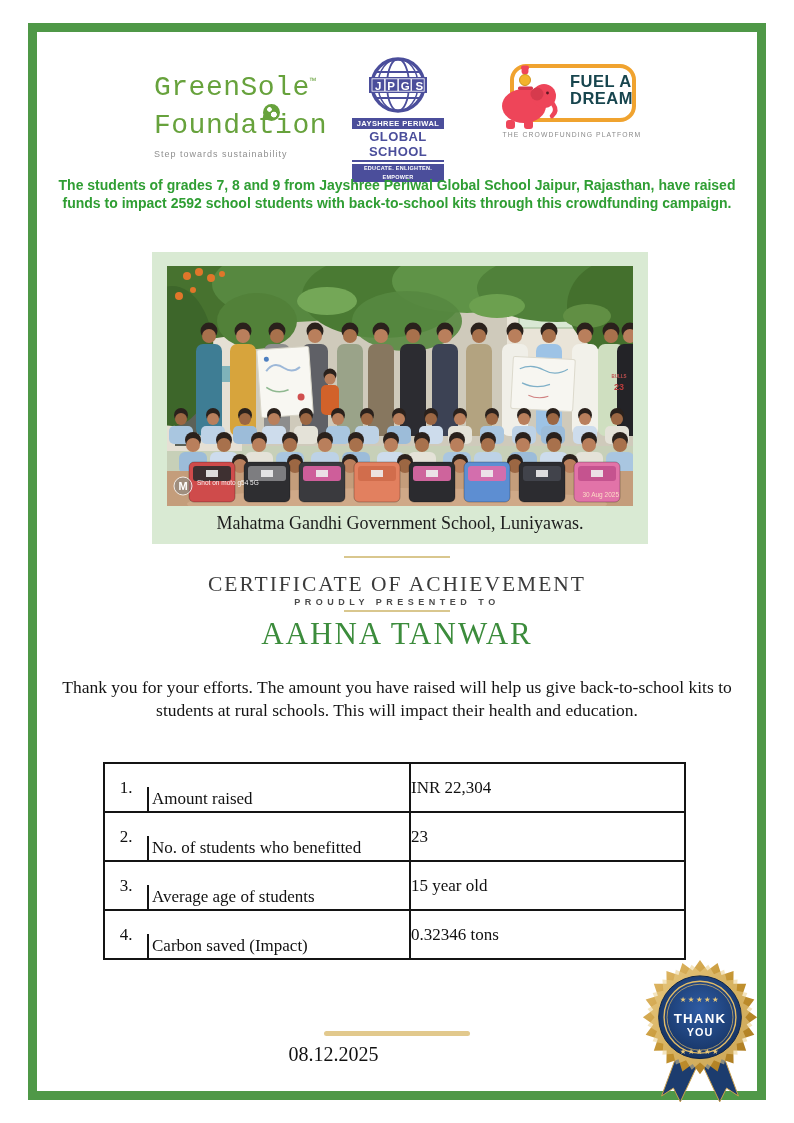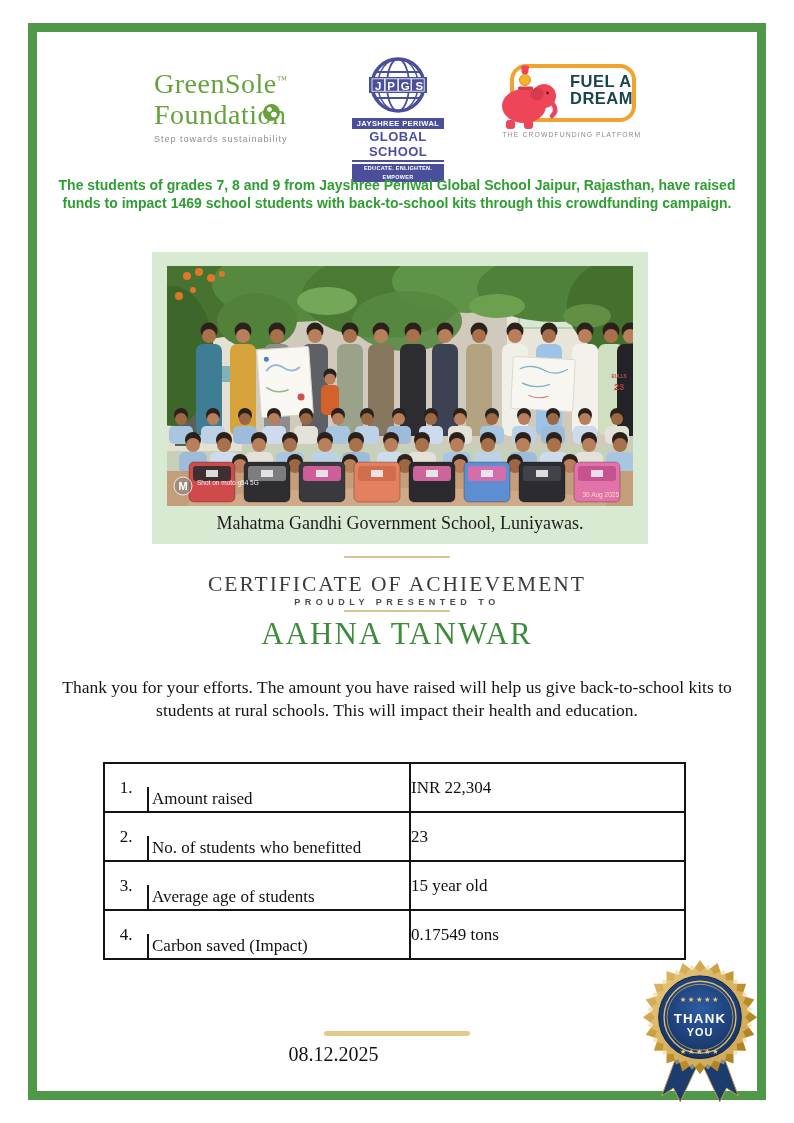--- a/index.html
+++ b/index.html
@@ -3,21 +3,21 @@
 <meta charset="utf-8">
 <style>
   html,body{margin:0;padding:0;background:#fff;}
   .page{position:relative;width:794px;height:1123px;background:#fff;overflow:hidden;
         font-family:"Liberation Serif",serif;}
   .gborder{position:absolute;left:28px;top:23px;width:738px;height:1077px;box-sizing:border-box;
         border:9px solid var(--border_green,#4f9847);}
 
   
   .gs{position:absolute;left:154px;top:64px;width:172px;}
-  .gs-name,.gs-found{font-family:Liberation Serif, serif;font-size:28px;line-height:31px;
+  .gs-name,.gs-found{font-family:Liberation Mono, monospace;font-size:28px;line-height:38px;
         color:var(--greensole_green,#67a23c);letter-spacing:.5px;}
   .gs-name sup{font-size:10px;vertical-align:super;}
   .gs-found{position:relative;}
   .gs-dot{position:absolute;left:109px;top:40px;width:17px;height:17px;border-radius:50%;
         background:radial-gradient(circle at 38% 32%,#fff 0 2px,rgba(255,255,255,0) 2.6px),
                    radial-gradient(circle at 64% 62%,#fff 0 2.6px,rgba(255,255,255,0) 3.2px),
                    var(--greensole_green,#5d9636);}
   .gs-tag{margin-top:4px;font-family:"Liberation Sans",sans-serif;font-size:9px;letter-spacing:1px;
         color:#8f8f8f;}
 
@@ -130,21 +130,21 @@
       <rect x="26" y="26.5" width="15" height="3.5" rx="1.5" fill="#d63a4d"></rect>
       <circle cx="55.5" cy="33" r="1.4" fill="#5e1722"></circle>
     </svg>
     <div class="fd-t1">FUEL A</div>
     <div class="fd-t2">DREAM</div>
     <div class="fd-tag">THE CROWDFUNDING PLATFORM</div>
   </div>
 
   <div class="intro">
     <div>The students of grades 7, 8 and 9 from Jayshree Periwal Global School Jaipur, Rajasthan, have raised</div>
-    <div>funds to impact 1469 school students with back-to-school kits through this crowdfunding campaign.</div>
+    <div>funds to impact 2592 school students with back-to-school kits through this crowdfunding campaign.</div>
   </div>
 
   <div class="frame">
     <svg class="photo" width="466" height="240" viewBox="0 0 466 240">
       <rect width="466" height="240" fill="#c7d0b8"></rect>
       <rect x="0" y="30" width="466" height="150" fill="#cfcabb"></rect>
 
       <rect x="340" y="28" width="120" height="70" fill="#e9e4d8"></rect>
       <rect x="352" y="36" width="86" height="26" fill="#d9e8d4" stroke="#9ab791"></rect>
       <rect x="358" y="41" width="74" height="2" fill="#6f9a68"></rect>
@@ -411,21 +411,21 @@
       <div class="c-value">23</div>
     </div>
     <div class="t-row">
       <div class="c-num">3.</div>
       <div class="c-label">Average age of students</div>
       <div class="c-value">15 year old</div>
     </div>
     <div class="t-row">
       <div class="c-num">4.</div>
       <div class="c-label">Carbon saved (Impact)</div>
-      <div class="c-value">0.17549 tons</div>
+      <div class="c-value">0.32346 tons</div>
     </div>
   </div>
 
   <div class="date-line"></div>
   <div class="issue-date">08.12.2025</div>
 
   <svg class="badge" width="128" height="152" viewBox="0 0 130 150">
     <defs>
       <radialGradient id="nv" cx="50%" cy="40%" r="65%">
         <stop offset="0%" stop-color="#2e5ba3"></stop>

